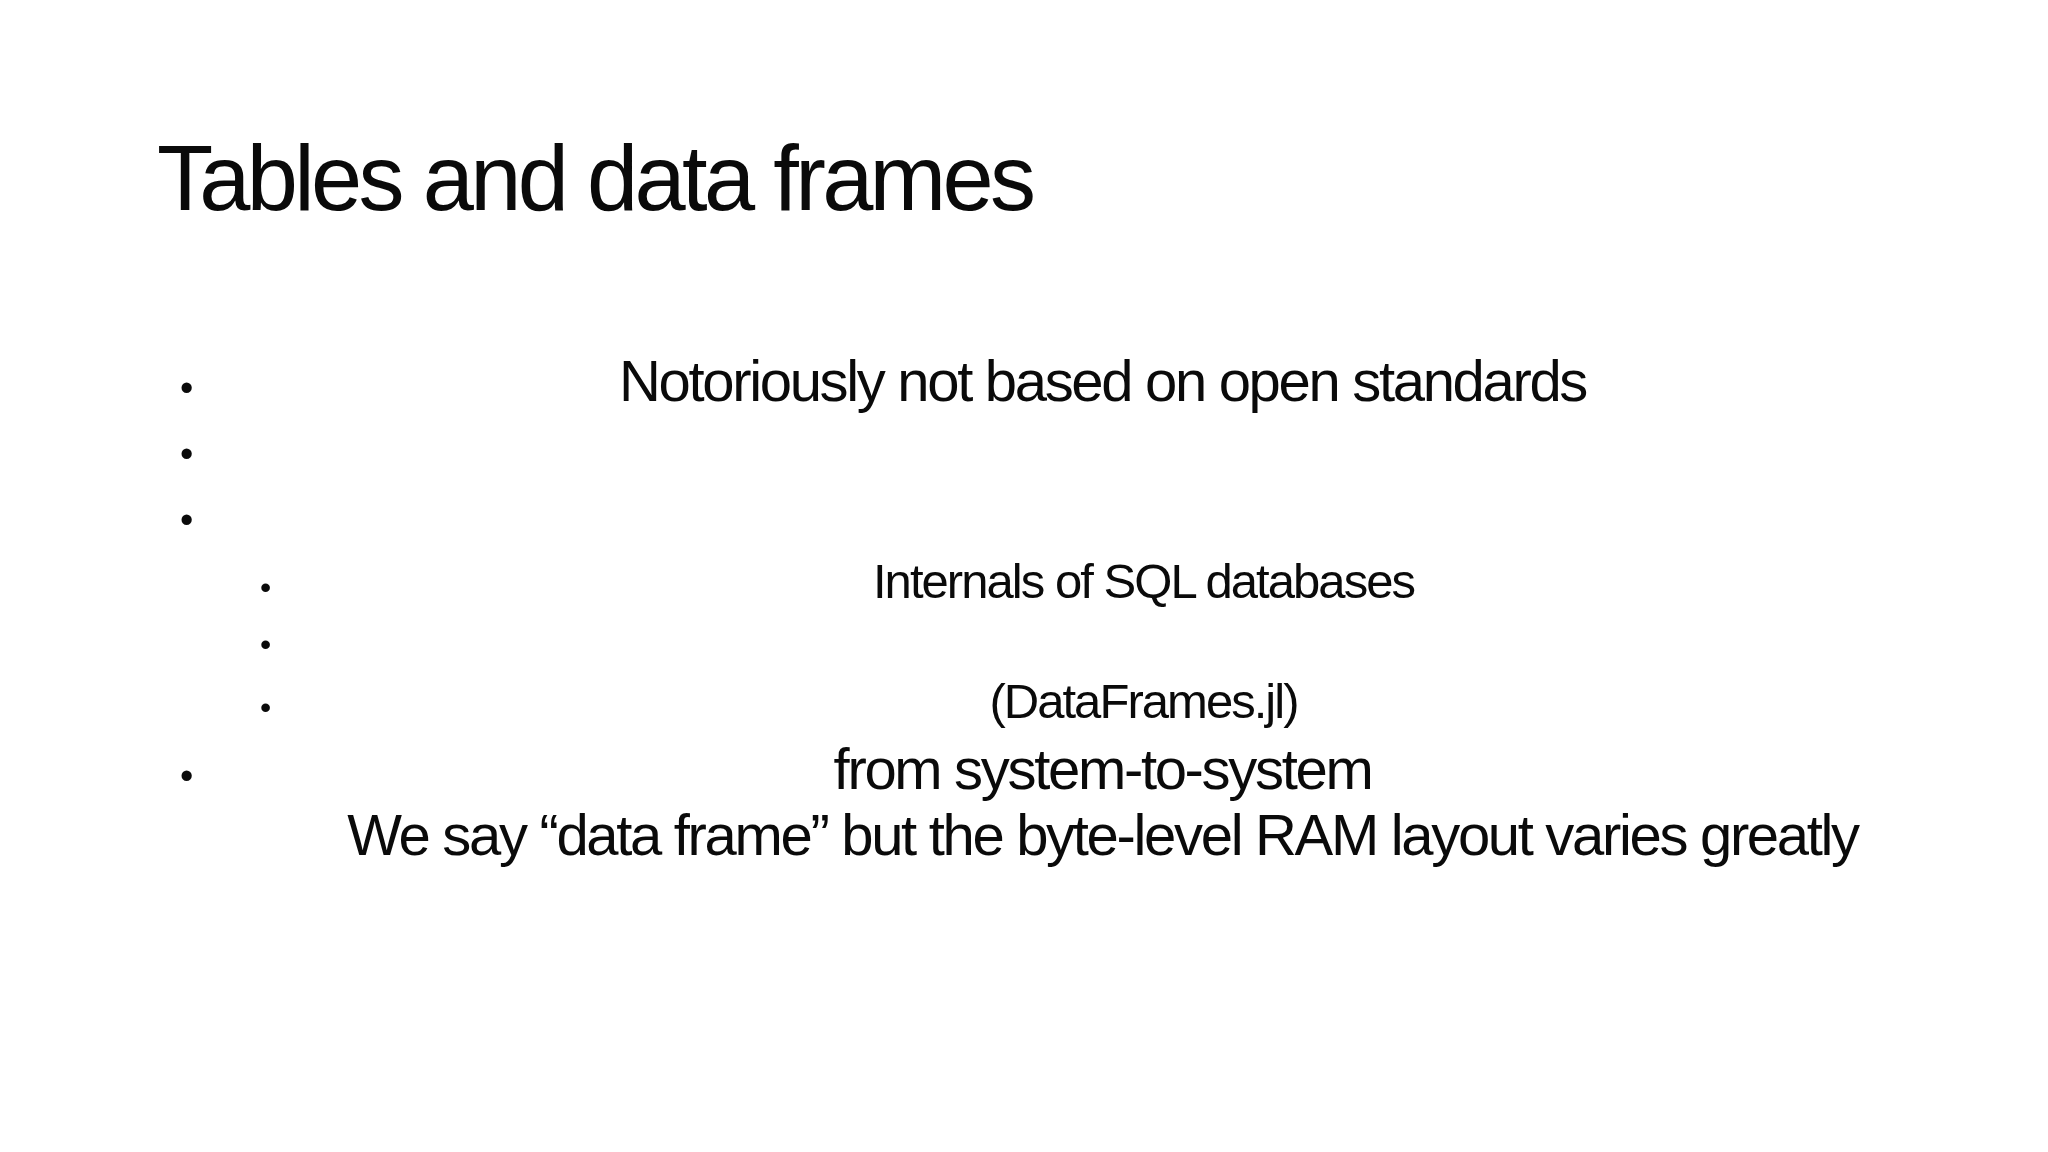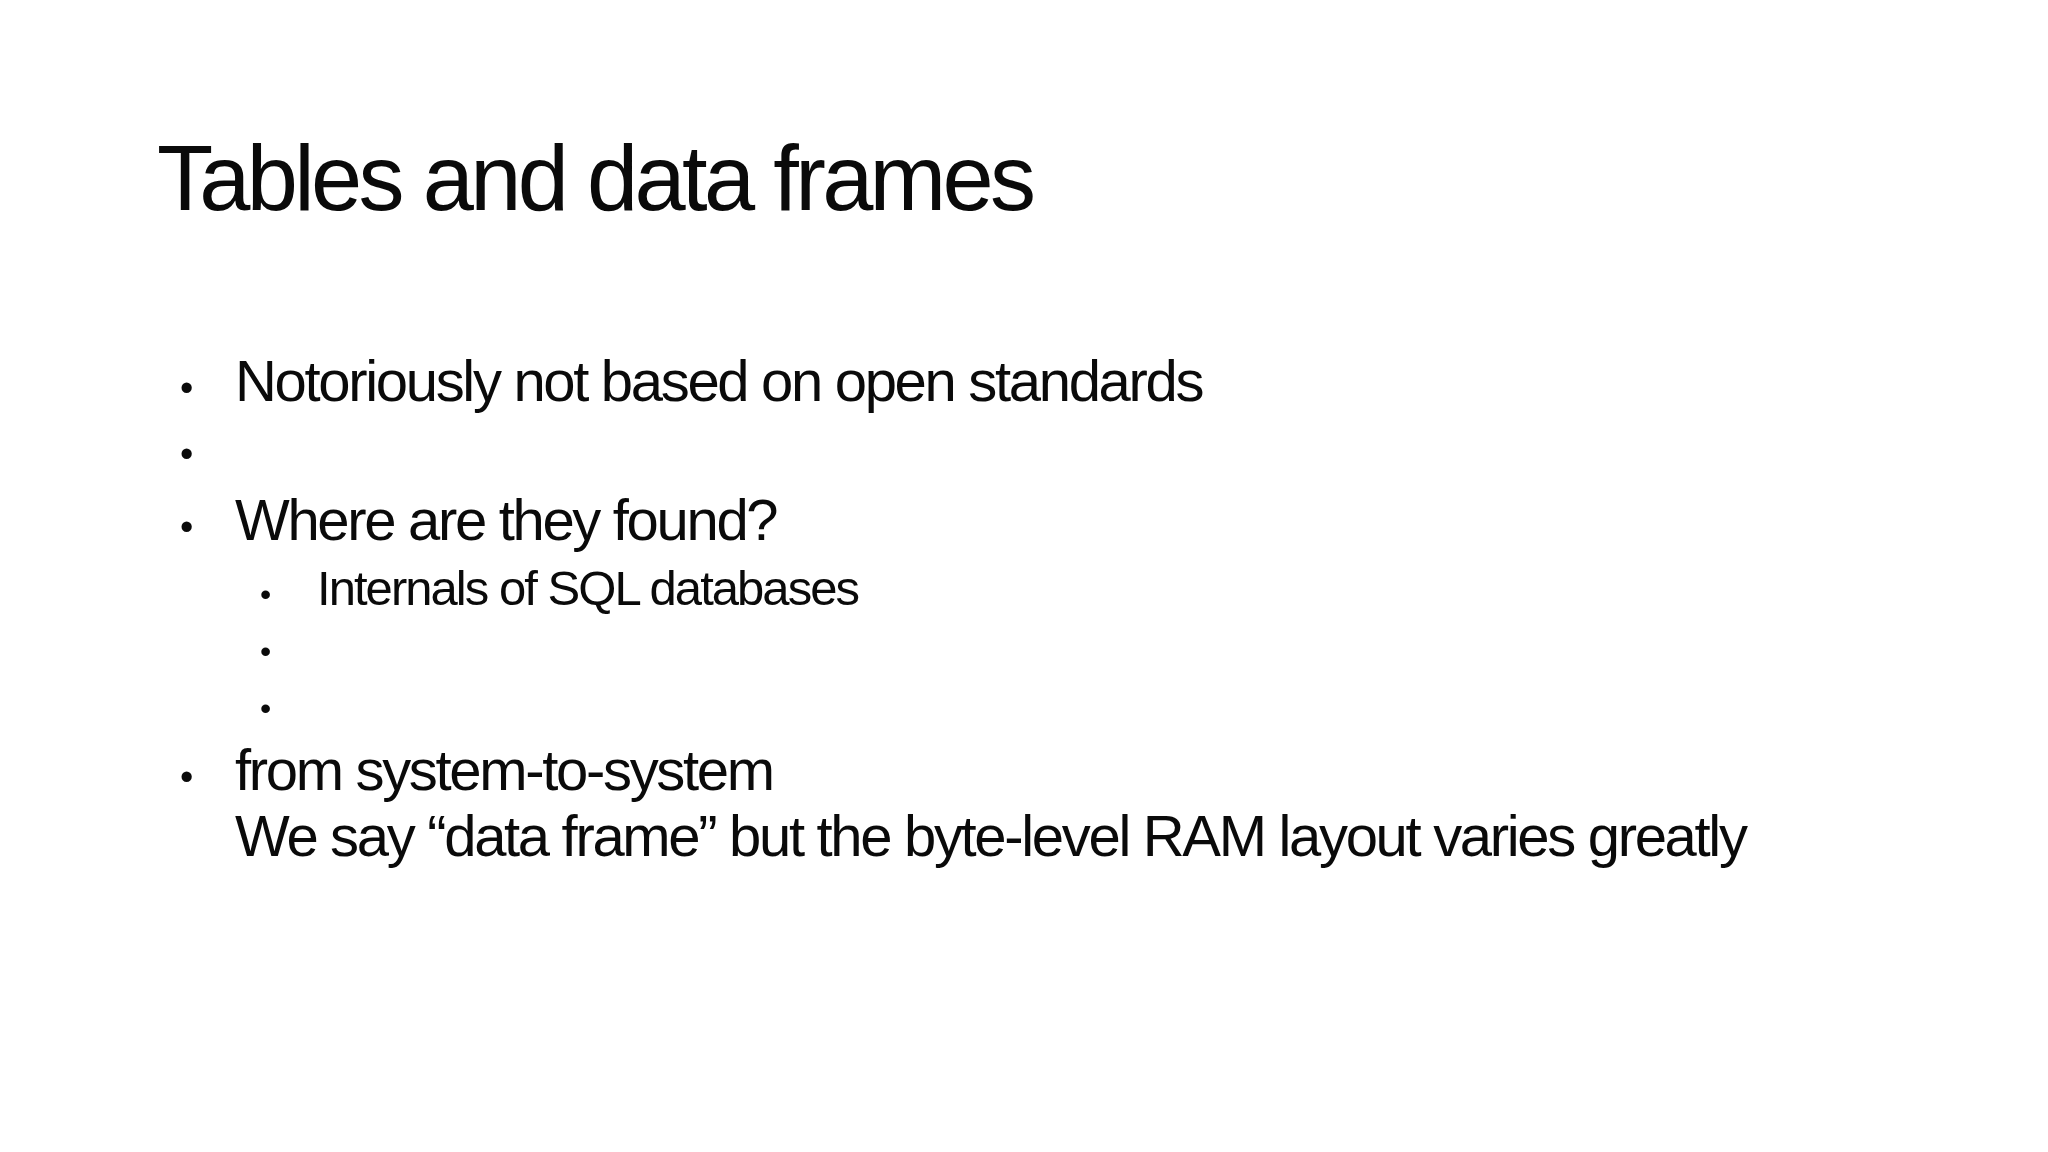--- a/index.html
+++ b/index.html
@@ -59,20 +59,21 @@
   .l2 > .bullet-dot {
     width: 57px;
     font-size: 32px;
   }
   .bullet-text {
     flex: 1 1 auto;
     min-width: 0;
   }
   .bullet-line {
     display: block;
+    text-align: center;
   }
 </style>
 </head>
 <body>
 
 <div class="slide">
 
   <div class="slide-title">Tables and data frames</div>
 
   <div class="bullet-list">
@@ -83,39 +84,37 @@
         <span class="bullet-line">Notoriously not based on open standards</span>
       </span>
     </div>
 
     <div class="bullet-row l1">
       <span class="bullet-dot">•</span>
     </div>
 
     <div class="bullet-row l1">
       <span class="bullet-dot">•</span>
-      <span class="bullet-text">
-        <span class="bullet-line">Where are they found?</span>
-      </span>
     </div>
 
     <div class="bullet-row l2">
       <span class="bullet-dot">•</span>
       <span class="bullet-text">
         <span class="bullet-line">Internals of SQL databases</span>
       </span>
     </div>
 
     <div class="bullet-row l2">
       <span class="bullet-dot">•</span>
     </div>
 
     <div class="bullet-row l2">
       <span class="bullet-dot">•</span>
       <span class="bullet-text">
+        <span class="bullet-line">(DataFrames.jl)</span>
       </span>
     </div>
 
     <div class="bullet-row l1">
       <span class="bullet-dot">•</span>
       <span class="bullet-text">
         <span class="bullet-line">from system-to-system</span>
         <span class="bullet-line">We say “data frame” but the byte-level RAM layout varies greatly</span>
       </span>
     </div>

